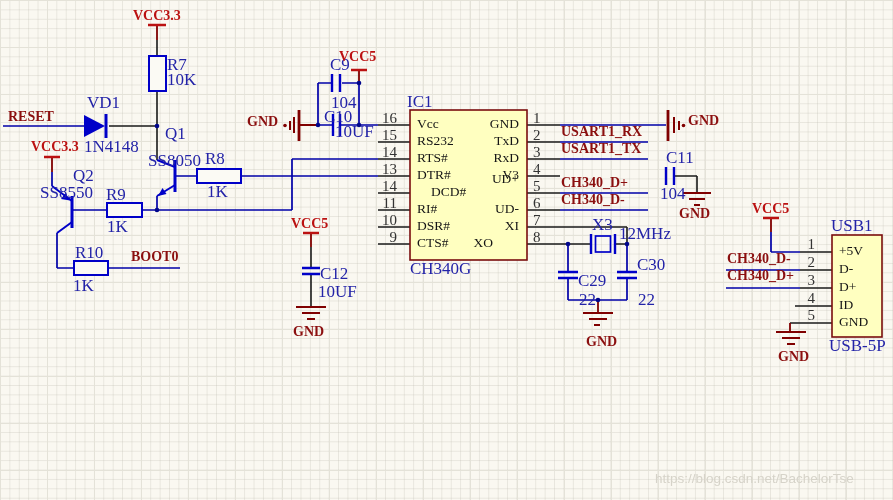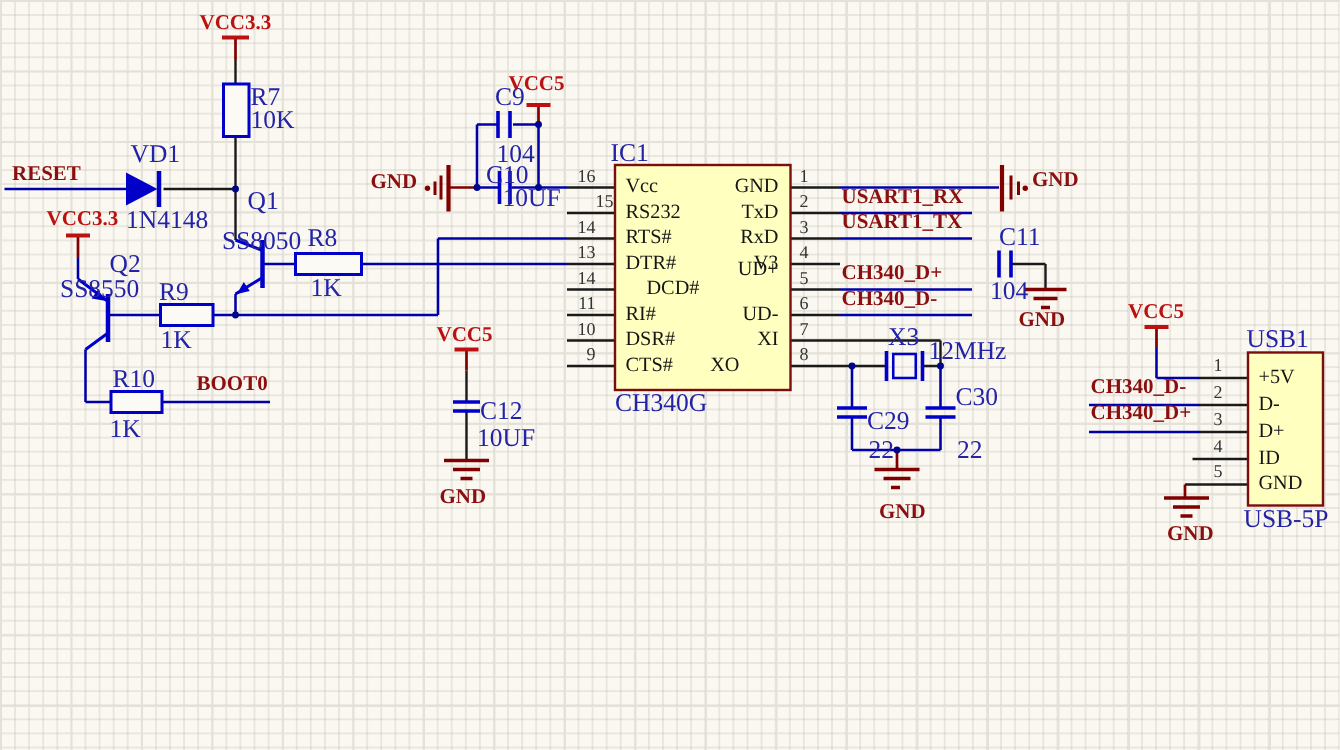--- a/index.html
+++ b/index.html
@@ -13,21 +13,21 @@
       linear-gradient(90deg,rgba(190,188,176,0.30) 1px, transparent 1px);
     background-size:47px 47px,47px 47px,9.4px 9.4px,9.4px 9.4px;
     font-family:"Liberation Serif","DejaVu Serif",serif;
   }
   svg.sch{position:absolute;left:0;top:0;}
   .t{position:absolute;white-space:nowrap;line-height:1.05;}
   .blue{color:#2323a8;font-size:17px;}
   .red{color:#bb1111;font-size:14px;font-weight:600;}
   .net{color:#8b0f0f;font-size:14px;font-weight:600;}
   .pin-name{color:#151515;font-size:13.5px;}
-  .pin-num{color:#333;font-size:12px;}
+  .pin-num{color:#333;font-size:15px;}
   .ra{text-align:right;}
   .title{color:#17177e;font-size:31px;letter-spacing:3px;font-weight:500;}
   .watermark{color:#d6d3c9;font-size:13.5px;font-family:"Liberation Sans","DejaVu Sans",sans-serif;}
 </style>
 </head>
 <body>
 
 <div class="canvas">
 
   <svg class="sch" width="893" height="500" viewBox="0 0 893 500">
@@ -181,21 +181,21 @@
   <span class="t pin-name ra" style="left:453px;top:117px;width:66px">GND</span>
   <span class="t pin-name ra" style="left:453px;top:134px;width:66px">TxD</span>
   <span class="t pin-name ra" style="left:453px;top:151px;width:66px">RxD</span>
   <span class="t pin-name ra" style="left:453px;top:168px;width:66px">V3</span>
   <span class="t pin-name ra" style="left:453px;top:172px;width:66px">UD+</span>
   <span class="t pin-name ra" style="left:453px;top:202px;width:66px">UD-</span>
   <span class="t pin-name ra" style="left:453px;top:219px;width:66px">XI</span>
   <span class="t pin-name ra" style="left:427px;top:236px;width:66px">XO</span>
 
   <span class="t pin-num ra" style="left:376px;top:111px;width:21px">16</span>
-  <span class="t pin-num ra" style="left:388px;top:128px;width:21px">15</span>
+  <span class="t pin-num ra" style="left:376px;top:128px;width:21px">15</span>
   <span class="t pin-num ra" style="left:376px;top:145px;width:21px">14</span>
   <span class="t pin-num ra" style="left:376px;top:162px;width:21px">13</span>
   <span class="t pin-num ra" style="left:376px;top:179px;width:21px">14</span>
   <span class="t pin-num ra" style="left:376px;top:196px;width:21px">11</span>
   <span class="t pin-num ra" style="left:376px;top:213px;width:21px">10</span>
   <span class="t pin-num ra" style="left:376px;top:230px;width:21px">9</span>
 
   <span class="t pin-num" style="left:533px;top:111px">1</span>
   <span class="t pin-num" style="left:533px;top:128px">2</span>
   <span class="t pin-num" style="left:533px;top:145px">3</span>
@@ -235,13 +235,14 @@
   <span class="t pin-name" style="left:839px;top:280px">D+</span>
   <span class="t pin-name" style="left:839px;top:298px">ID</span>
   <span class="t pin-name" style="left:839px;top:315px">GND</span>
 
   <span class="t pin-num ra" style="left:799px;top:237px;width:16px">1</span>
   <span class="t pin-num ra" style="left:799px;top:255px;width:16px">2</span>
   <span class="t pin-num ra" style="left:799px;top:273px;width:16px">3</span>
   <span class="t pin-num ra" style="left:799px;top:291px;width:16px">4</span>
   <span class="t pin-num ra" style="left:799px;top:308px;width:16px">5</span>
 
+  <span class="t watermark" style="left:655px;top:472px">https://blog.csdn.net/BachelorTse</span>
 </div>
 
 </body></html>

